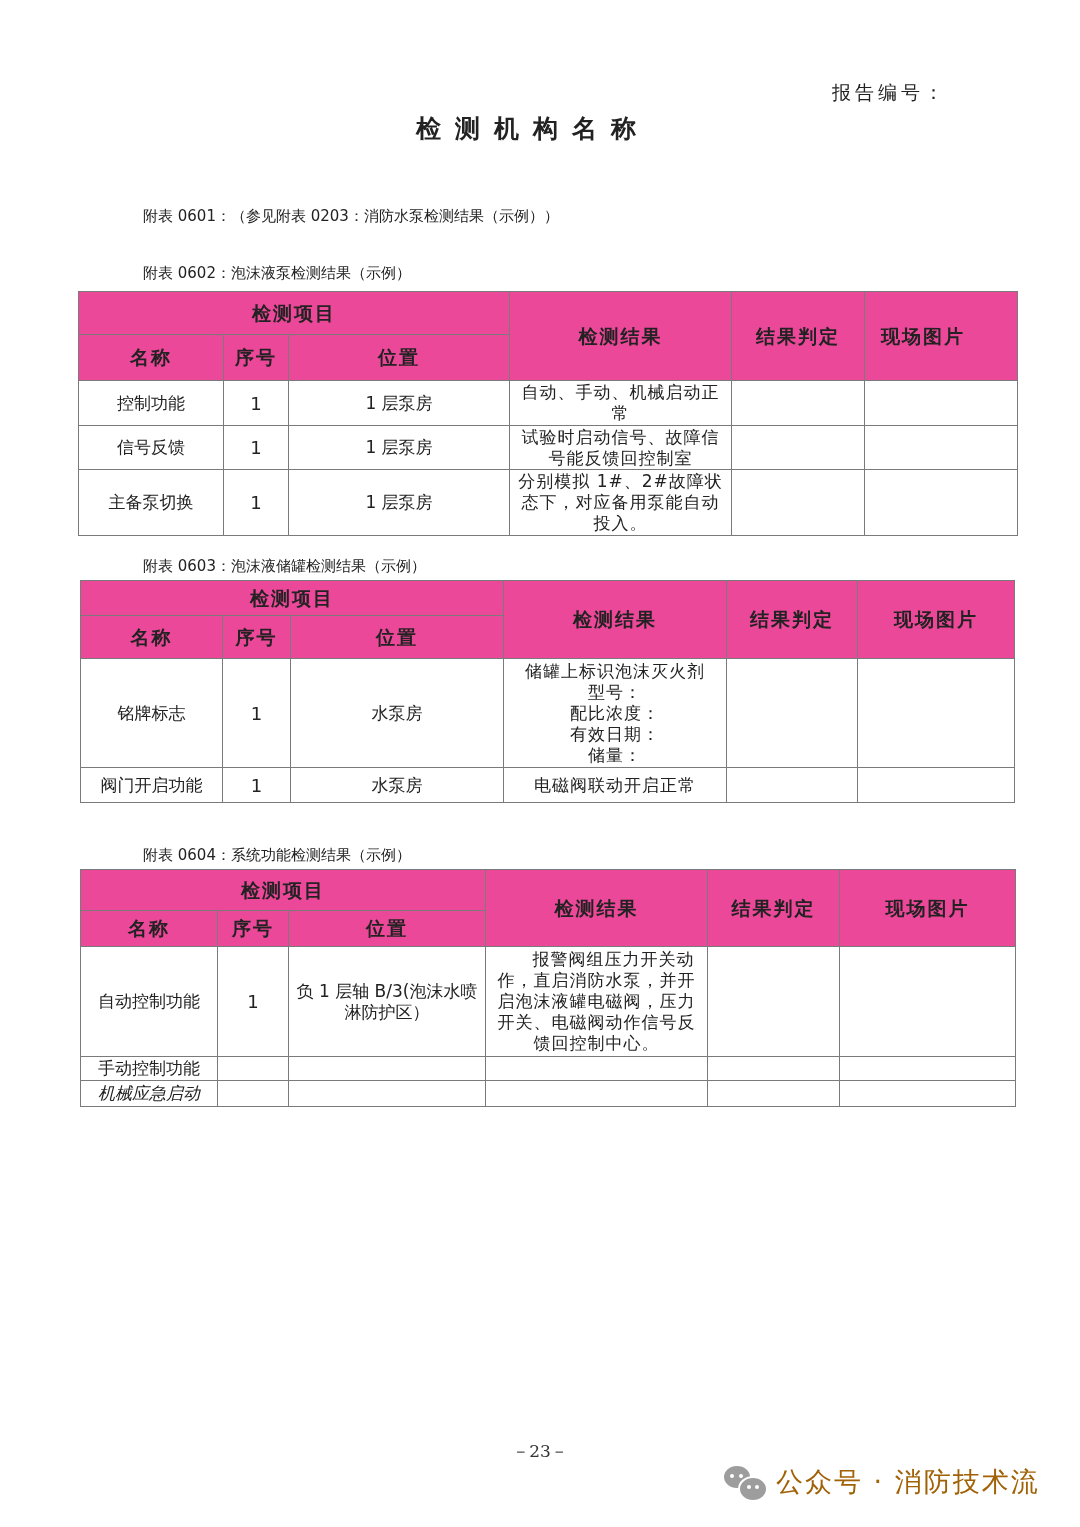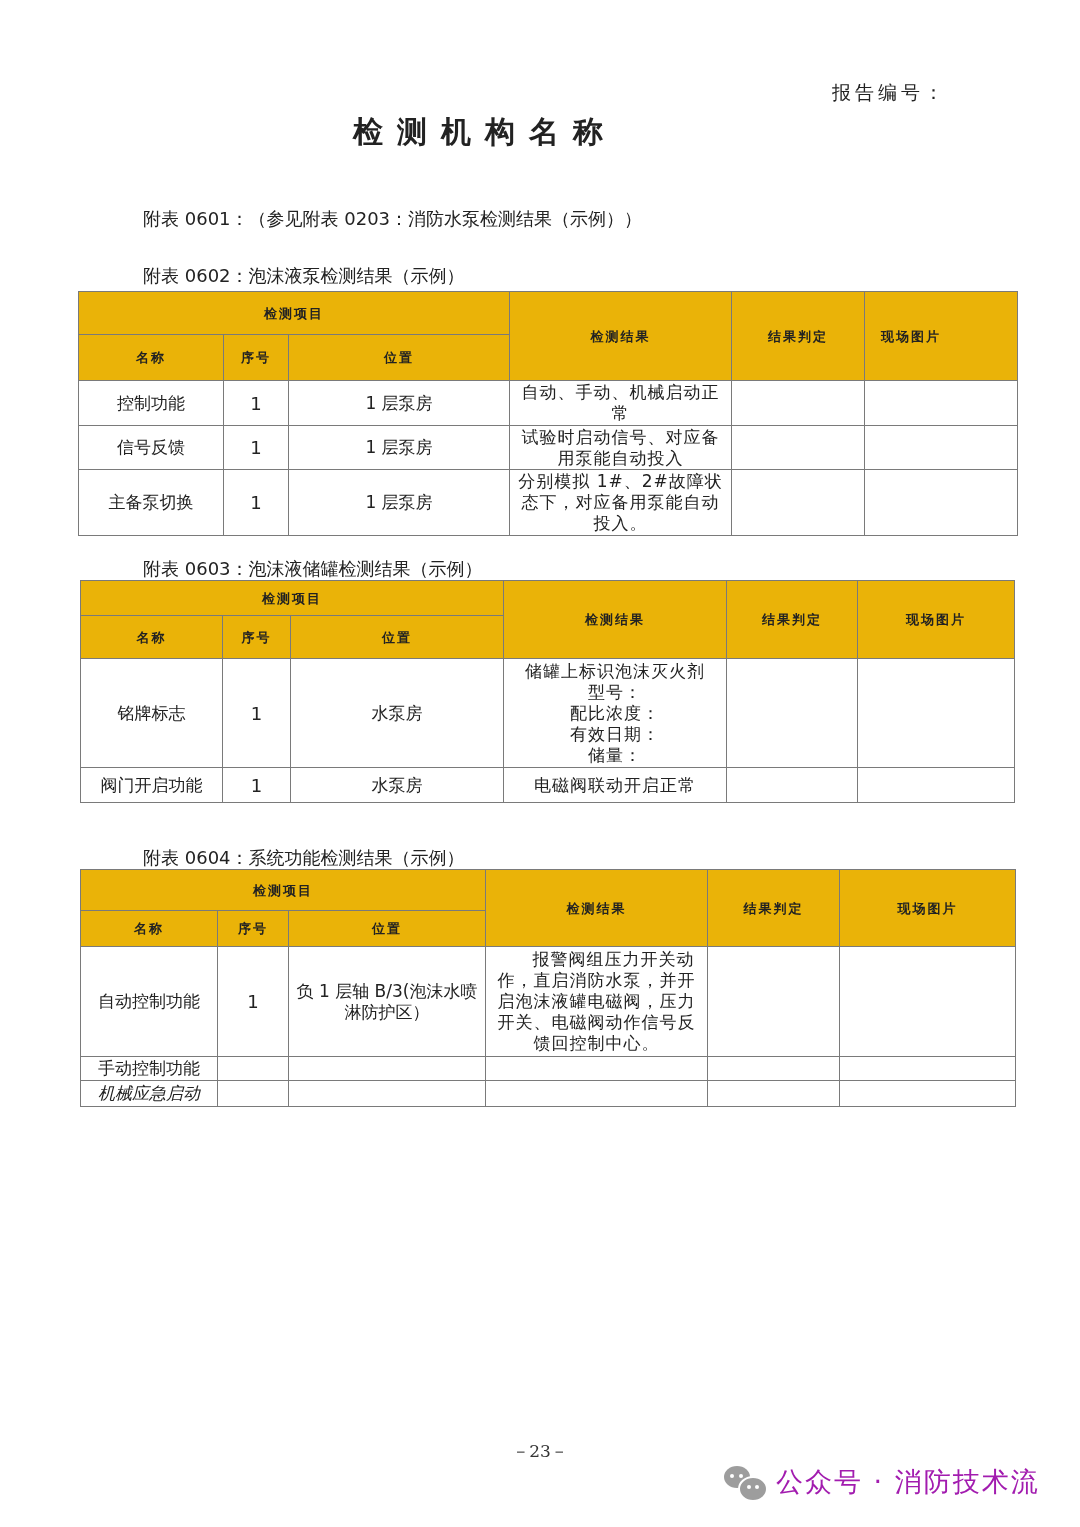--- a/index.html
+++ b/index.html
@@ -1,28 +1,28 @@
 <!DOCTYPE html>
 <html><head>
 <meta charset="utf-8">
 <style>
   html, body { margin:0; padding:0; background:#ffffff; }
   body { width:1080px; height:1527px; position:relative; overflow:hidden;
          font-family:"DejaVu Sans","Liberation Sans",sans-serif; color:#1a1a1a; }
   .abs { position:absolute; }
   .report-no { left:832px; top:80px; font-family:Liberation Sans, sans-serif; font-size:19px; letter-spacing:4px; color:#222; }
-  .org-title { left:0; width:970px; top:112px; text-align:center; font-size:30px; font-weight:bold; letter-spacing:14px; color:#222; }
-  .caption { font-size:18px; color:#222; white-space:nowrap; }
+  .org-title { left:0; width:970px; top:112px; text-align:center; font-size:25px; font-weight:bold; letter-spacing:14px; color:#222;padding-left:48px; }
+  .caption { font-size:15px; color:#222; white-space:nowrap; }
   table.grid { position:absolute; border-collapse:collapse; table-layout:fixed; font-size:17px; }
   table.grid td { border:1.5px solid #7a7a7a; padding:0 6px; vertical-align:middle; text-align:center; line-height:21px; color:#222; }
-  table.grid td.hd { background:#eab308; font-weight:bold; font-size:13px; letter-spacing:2px; font-family:"DejaVu Serif","Liberation Serif",serif; }
+  table.grid td.hd { background:#ec4899; font-weight:bold; font-size:19px; letter-spacing:2px; font-family:"DejaVu Serif","Liberation Serif",serif; }
   table.grid td.res { text-align:center; padding:0 8px; letter-spacing:1px; }
   table.grid td.num { font-size:18px; }
   .page-num { left:0; width:1080px; top:1420px; text-align:center; font-family:"DejaVu Serif","Liberation Serif",serif; font-size:17px; color:#333;margin-top:20px; }
-  .watermark { left:722px; top:1462px; display:flex; align-items:center; gap:10px; color:#a21caf; font-size:27px; letter-spacing:2px; }
+  .watermark { left:722px; top:1462px; display:flex; align-items:center; gap:10px; color:#a16207; font-size:27px; letter-spacing:2px; }
   .wm-icon { width:44px; height:40px; position:relative; }
   .bubble { position:absolute; background:#9d9d9d; border-radius:50%; }
   .bubble.b1 { left:2px; top:4px; width:26px; height:22px; }
   .bubble.b2 { left:16px; top:14px; width:26px; height:22px; border:2px solid #fff; }
   .eye { position:absolute; width:4px; height:4px; background:#fff; border-radius:50%; }
 </style>
 </head>
 <body>
 
 <div class="abs report-no">报告编号：</div>
@@ -57,21 +57,21 @@
     <td class="num">1</td>
     <td>1 层泵房</td>
     <td class="res">自动、手动、机械启动正常</td>
     <td></td>
     <td></td>
   </tr>
   <tr style="height:44px">
     <td>信号反馈</td>
     <td class="num">1</td>
     <td>1 层泵房</td>
-    <td class="res">试验时启动信号、对应备用泵能自动投入</td>
+    <td class="res">试验时启动信号、故障信号能反馈回控制室</td>
     <td></td>
     <td></td>
   </tr>
   <tr style="height:66px">
     <td>主备泵切换</td>
     <td class="num">1</td>
     <td>1 层泵房</td>
     <td class="res">分别模拟 1#、2#故障状态下，对应备用泵能自动投入。</td>
     <td></td>
     <td></td>

